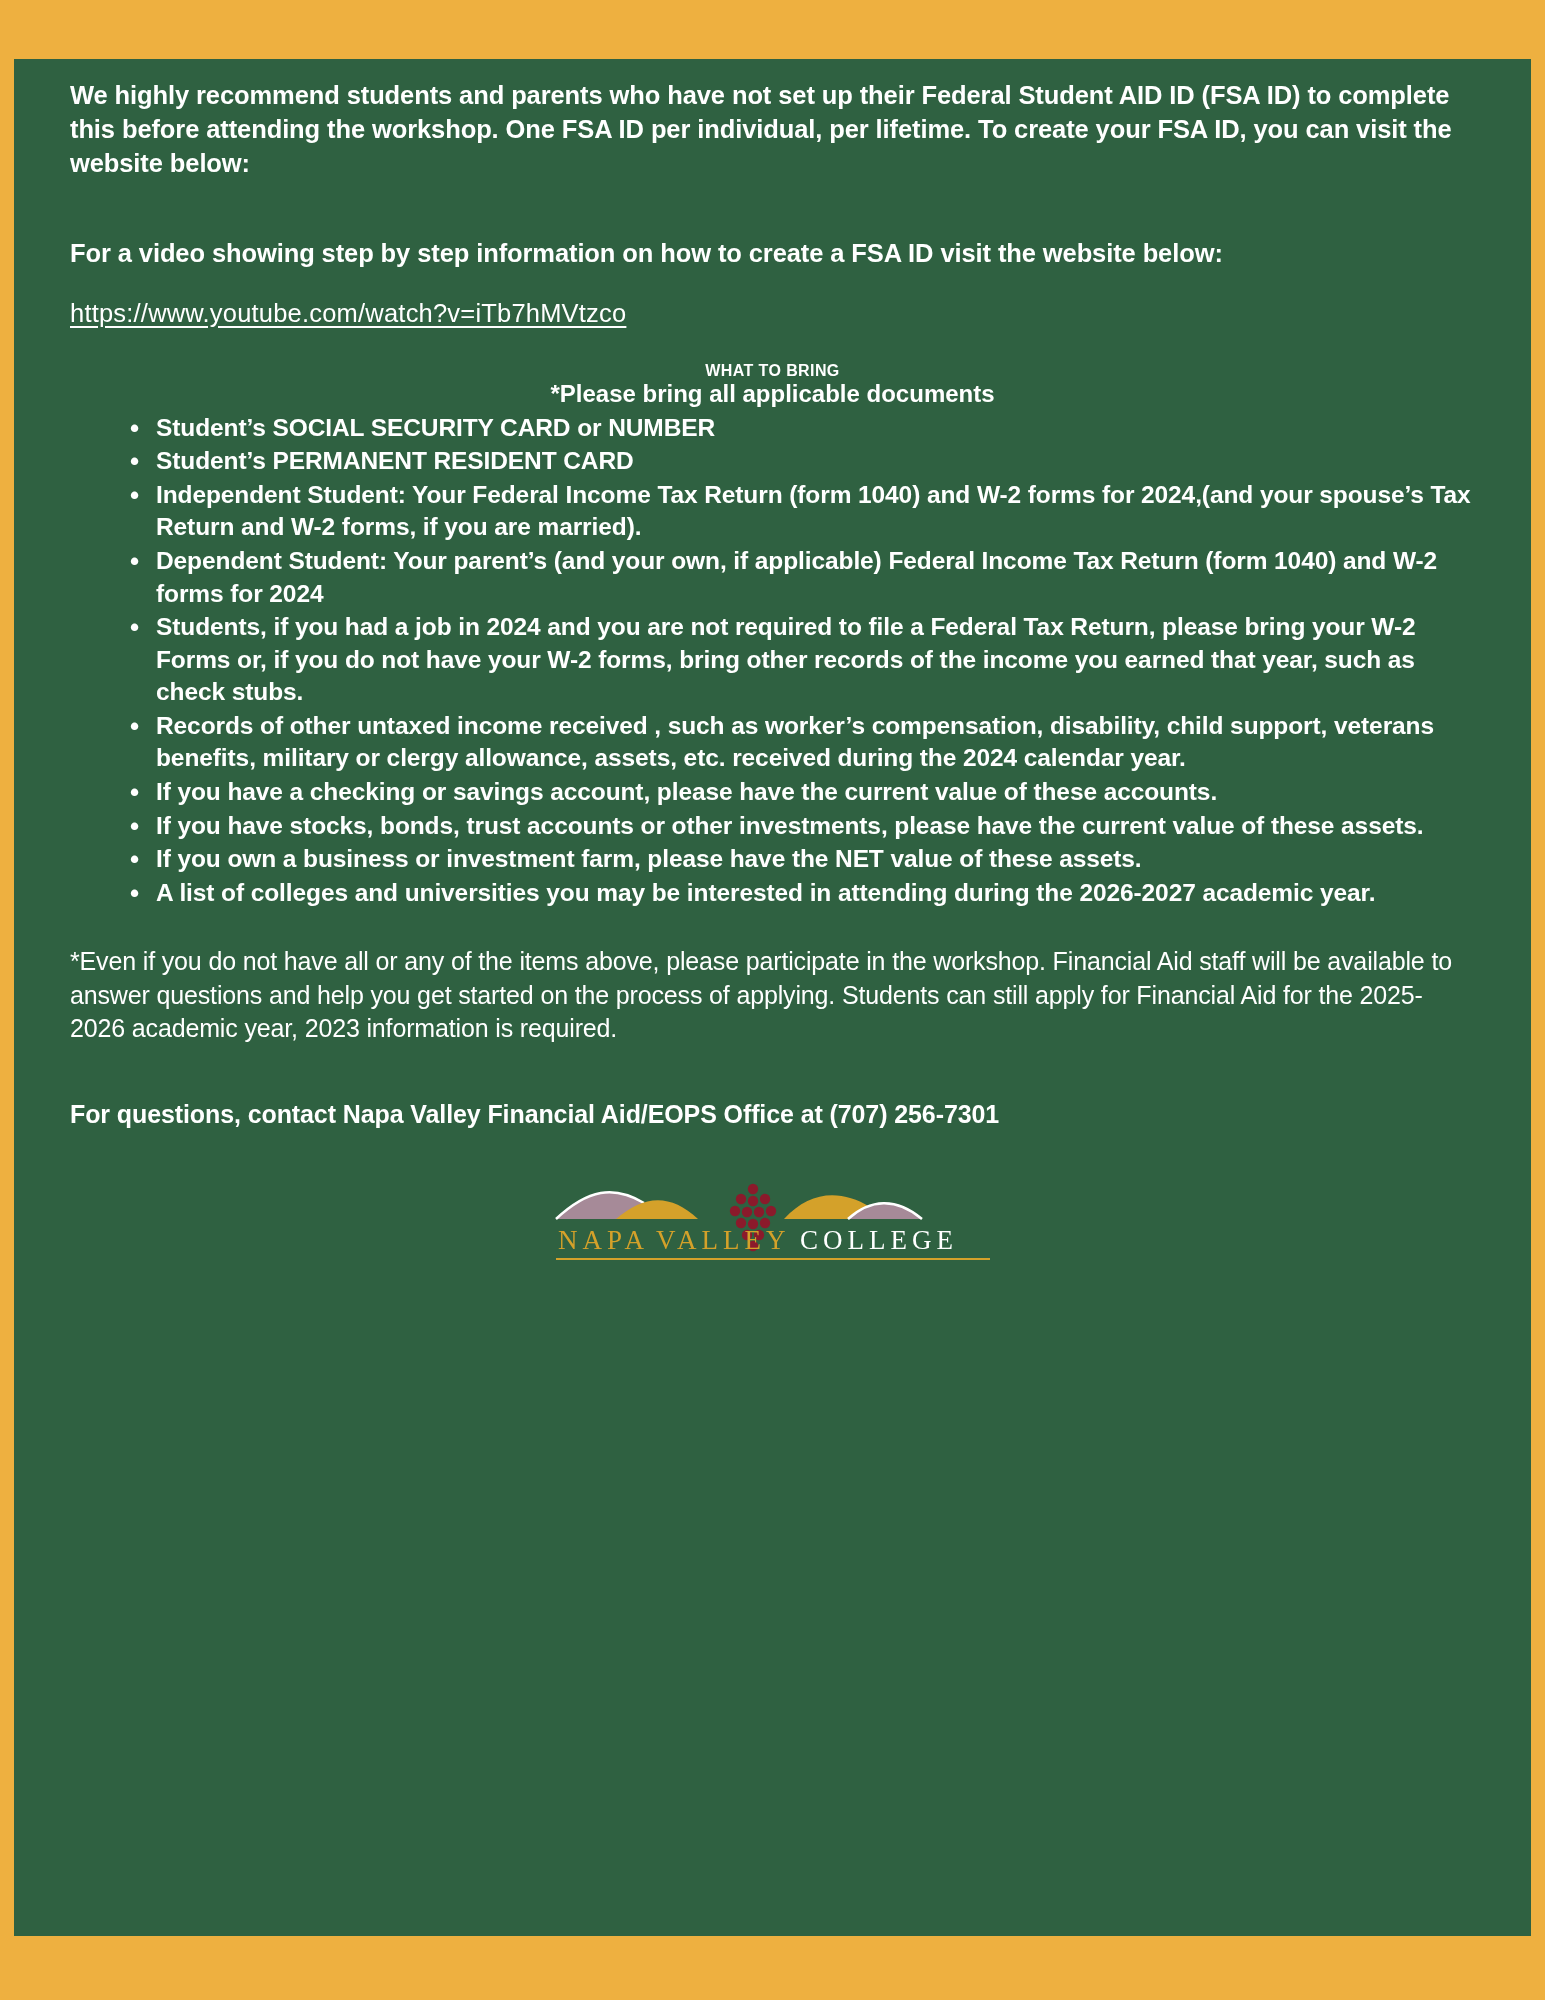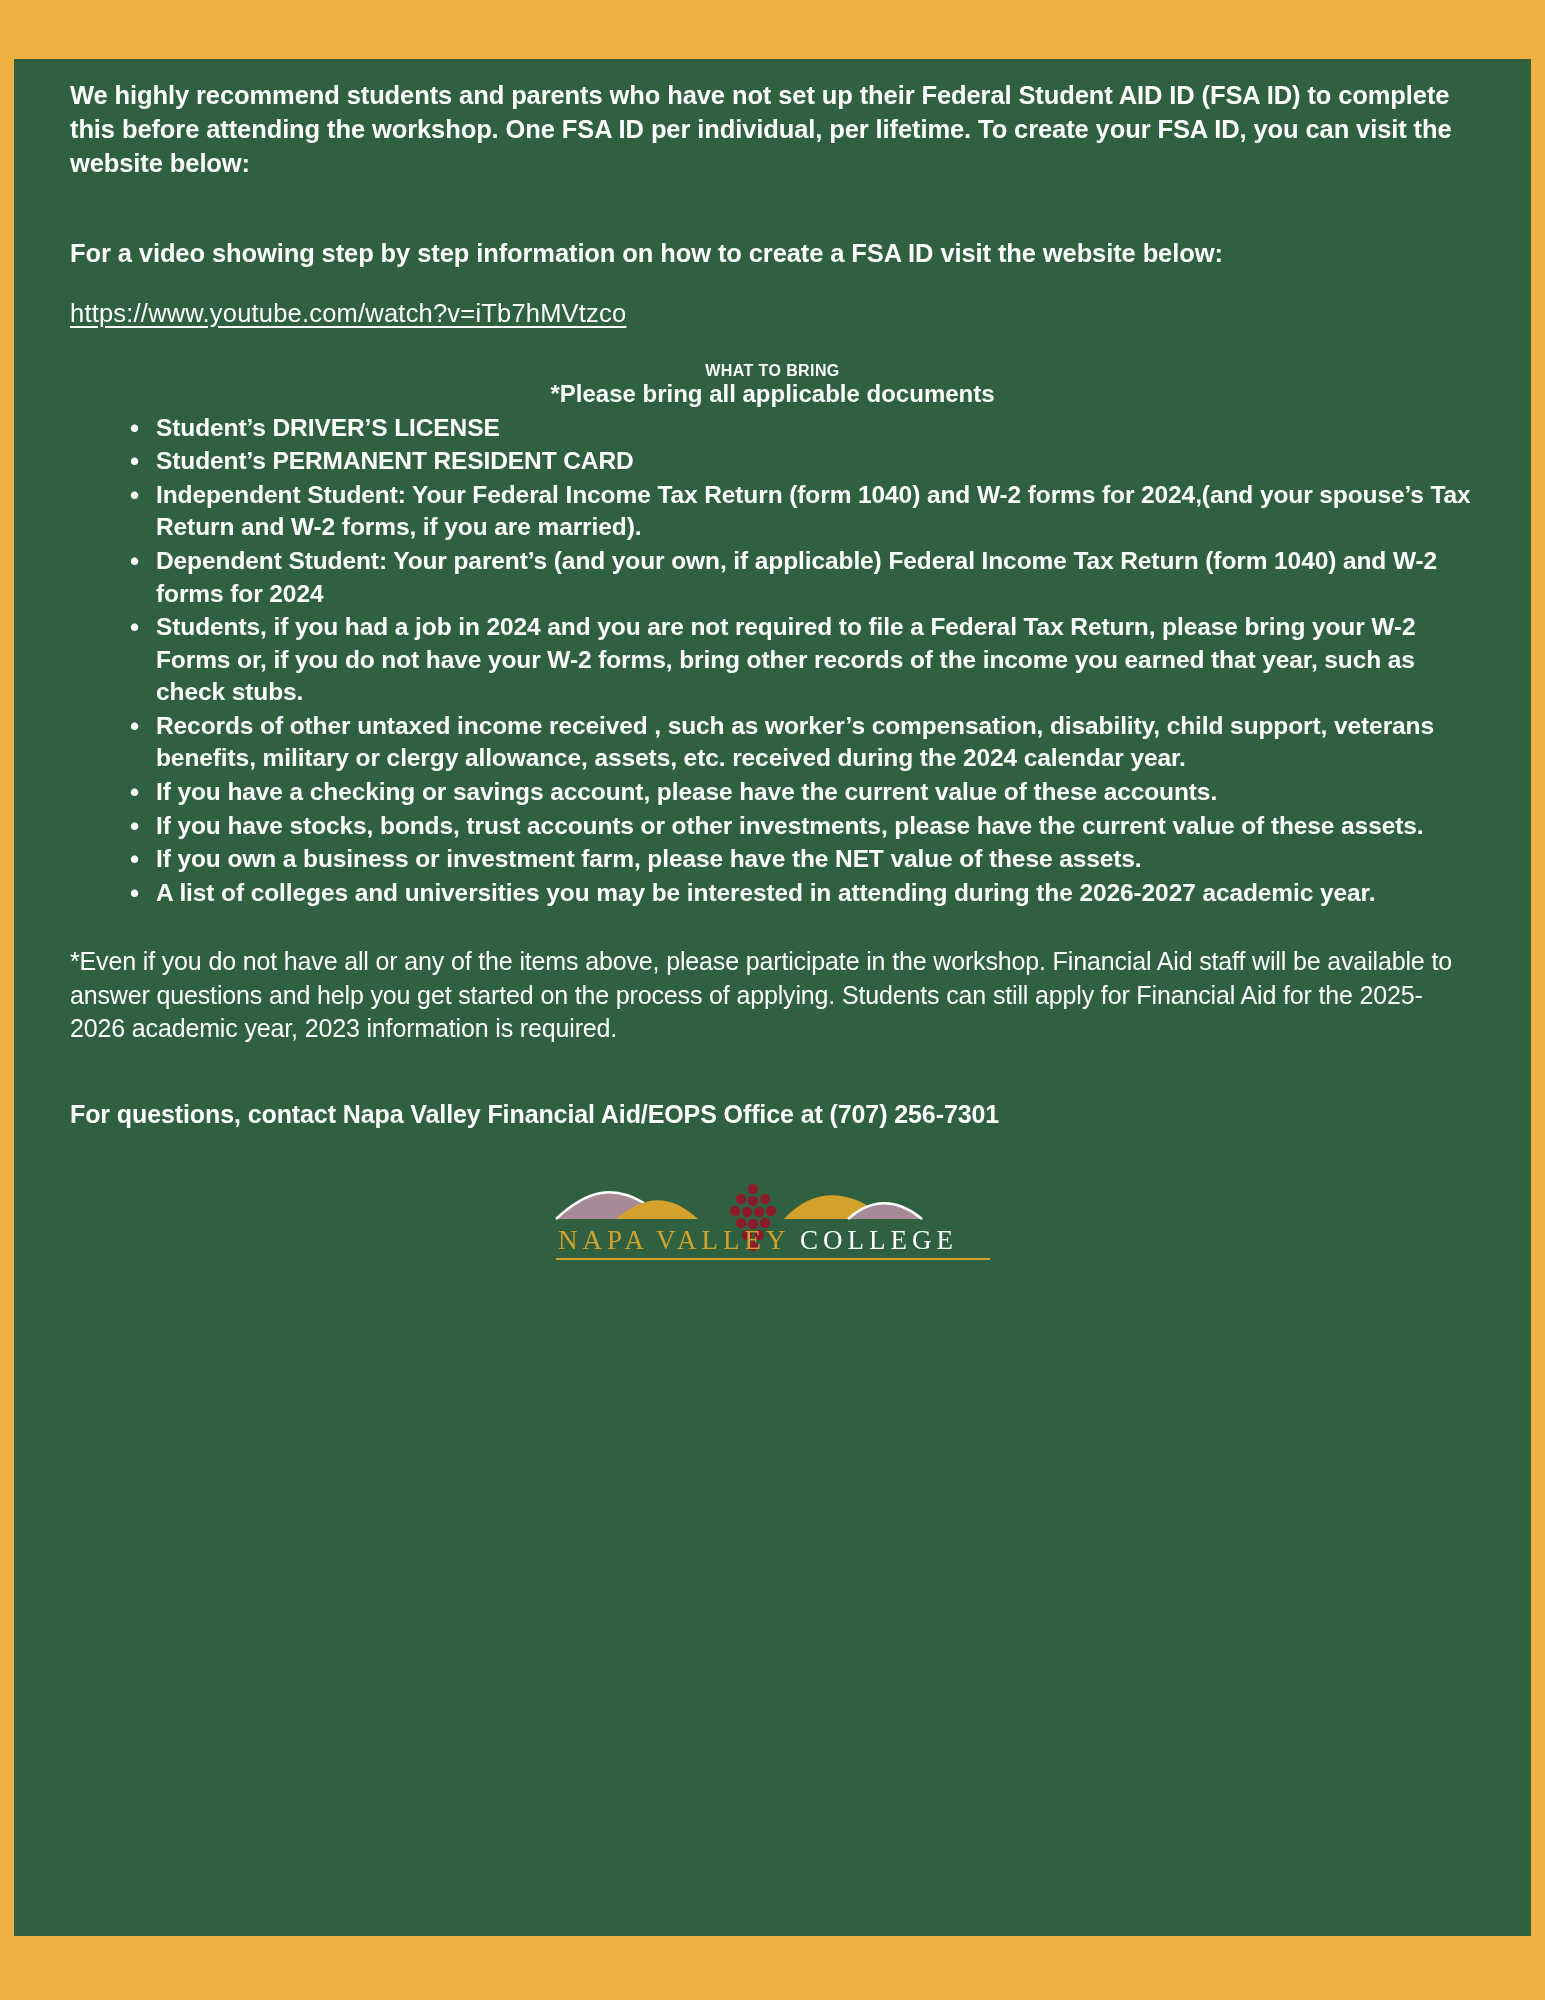--- a/index.html
+++ b/index.html
@@ -157,21 +157,21 @@
     <div class="spacer-sm"></div>
 
     <a class="link" href="#">https://www.youtube.com/watch?v=iTb7hMVtzco</a>
 
     <div class="spacer-md"></div>
 
     <div class="center heading">WHAT TO BRING</div>
     <div class="center subheading">*Please bring all applicable documents</div>
 
     <ul class="bring-list">
-      <li>Student’s DRIVER’S LICENSE</li>
+      <li>Student’s SOCIAL SECURITY CARD or NUMBER</li>
       <li>Student’s PERMANENT RESIDENT CARD</li>
       <li>Independent Student: Your Federal Income Tax Return (form 1040) and   W-2 forms for 2024,(and your spouse’s Tax Return and W-2 forms, if you are married).</li>
       <li>Dependent Student: Your parent’s (and your own, if applicable) Federal Income Tax Return (form 1040) and W-2 forms for 2024</li>
       <li>Students, if you had a job in 2024 and you are not required to file a Federal Tax Return, please bring your W-2 Forms or, if you do not have your W-2 forms, bring other records of the income you earned that year, such as check stubs.</li>
       <li>Records of other untaxed income received , such as worker’s compensation, disability, child support, veterans benefits, military or clergy allowance, assets, etc. received during the 2024 calendar year.</li>
       <li>If you have a checking or savings account, please have the current value of these accounts.</li>
       <li>If you have stocks, bonds, trust accounts or other investments, please have the current value of these assets.</li>
       <li>If you own a business or investment farm, please have the NET value of these assets.</li>
       <li>A list of colleges and universities you may be interested in attending during the 2026-2027 academic year.</li>
     </ul>

